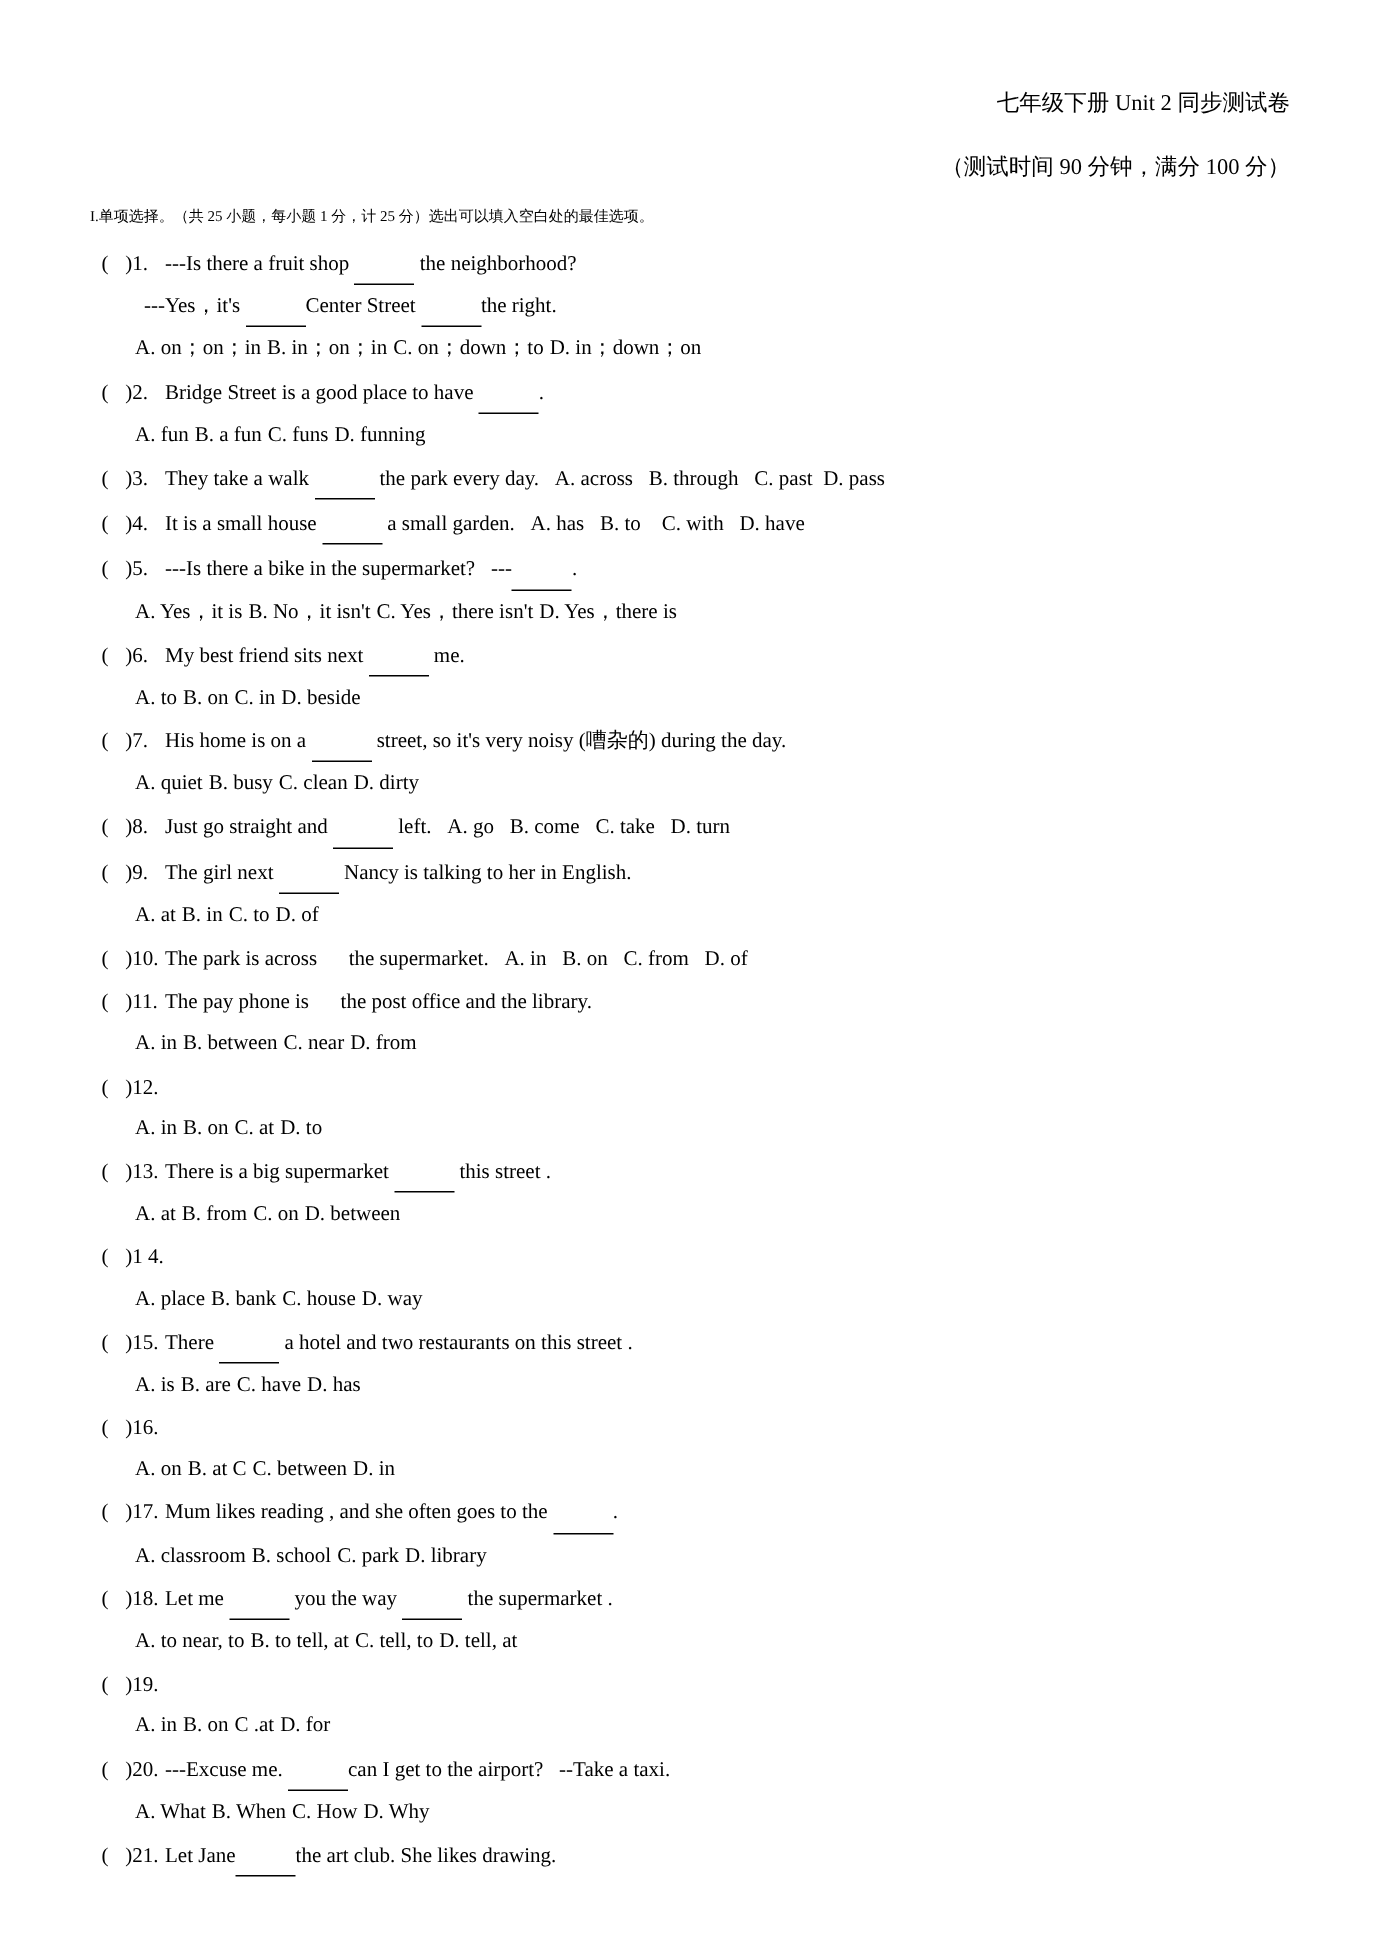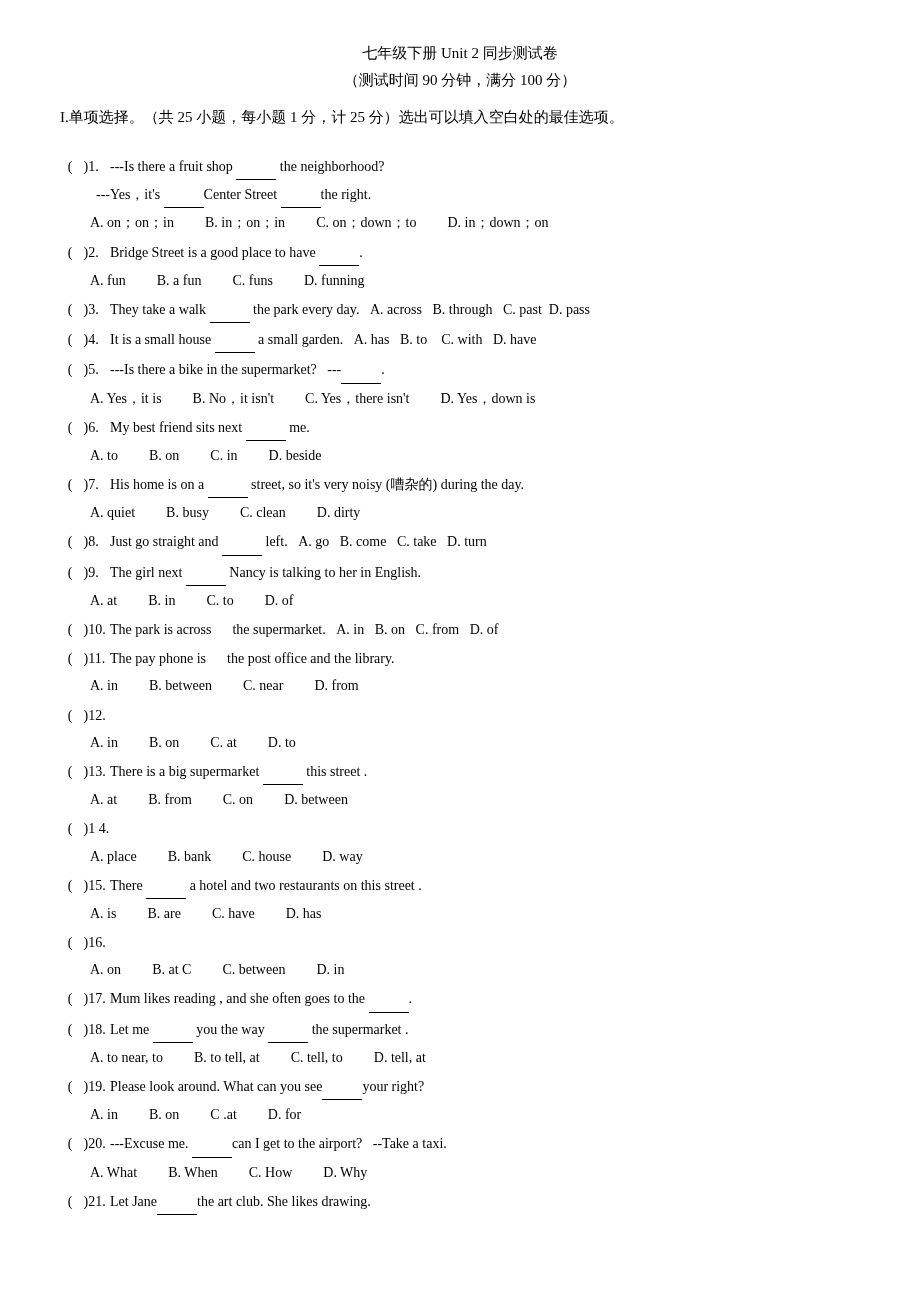--- a/index.html
+++ b/index.html
@@ -16,43 +16,44 @@
       min-height: 1302px;
       padding: 40px 60px;
       line-height: 1.8;
     }
     .title-section {
       text-align: center;
       margin-bottom: 10px;
     }
     .title-line {
       display: block;
-      text-align: center;
+      text-align: right;
       font-size: 15px;
+      margin-top: 16px;
     }
     .section-header {
-      font-size: 15px;
-      margin-bottom: 23px;
+      font-size: 10px;
+      margin-bottom: 10px;
     }
     .question-block {
       margin-bottom: 4px;
     }
     .question-row {
       display: flex;
       align-items: baseline;
       flex-wrap: wrap;
       margin-bottom: 2px;
     }
     .options-row {
       display: flex;
       align-items: baseline;
       flex-wrap: wrap;
       margin-left: 30px;
       margin-bottom: 4px;
-      gap: 31px;
+      gap: 4px;
     }
     .option {
       white-space: nowrap;
     }
     .paren {
       display: inline-block;
       width: 20px;
       text-align: center;
     }
     .q-num {
@@ -127,21 +128,21 @@
   <div class="question-block">
     <div class="question-row">
       <span class="paren">(</span>
       <span class="q-num">&nbsp;)5.</span>
       <span>---Is there a bike in the supermarket?&nbsp;&nbsp;&nbsp;---<span class="blank">&nbsp;&nbsp;&nbsp;&nbsp;&nbsp;</span>.</span>
     </div>
     <div class="options-row">
       <span class="option">A. Yes，it is</span>
       <span class="option">B. No，it isn't</span>
       <span class="option">C. Yes，there isn't</span>
-      <span class="option">D. Yes，down is</span>
+      <span class="option">D. Yes，there is</span>
     </div>
   </div>
 
   <div class="question-block">
     <div class="question-row">
       <span class="paren">(</span>
       <span class="q-num">&nbsp;)6.</span>
       <span>My best friend sits next <span class="blank">&nbsp;&nbsp;&nbsp;&nbsp;&nbsp;</span> me.</span>
     </div>
     <div class="options-row">
@@ -276,41 +277,46 @@
       <span class="option">D. in</span>
     </div>
   </div>
 
   <div class="question-block">
     <div class="question-row">
       <span class="paren">(</span>
       <span class="q-num">&nbsp;)17.</span>
       <span>Mum likes reading , and she often goes to the <span class="blank">&nbsp;&nbsp;&nbsp;&nbsp;&nbsp;</span>.</span>
     </div>
+    <div class="options-row">
+      <span class="option">A. classroom</span>
+      <span class="option">B. school</span>
+      <span class="option">C. park</span>
+      <span class="option">D. library</span>
+    </div>
   </div>
 
   <div class="question-block">
     <div class="question-row">
       <span class="paren">(</span>
       <span class="q-num">&nbsp;)18.</span>
       <span>Let me <span class="blank">&nbsp;&nbsp;&nbsp;&nbsp;&nbsp;</span> you the way <span class="blank">&nbsp;&nbsp;&nbsp;&nbsp;&nbsp;</span> the supermarket .</span>
     </div>
     <div class="options-row">
       <span class="option">A. to near, to</span>
       <span class="option">B. to tell, at</span>
       <span class="option">C. tell, to</span>
       <span class="option">D. tell, at</span>
     </div>
   </div>
 
   <div class="question-block">
     <div class="question-row">
       <span class="paren">(</span>
       <span class="q-num">&nbsp;)19.</span>
-      <span>Please look around. What can you see<span class="blank">&nbsp;&nbsp;&nbsp;</span>your right?</span>
     </div>
     <div class="options-row">
       <span class="option">A. in</span>
       <span class="option">B. on</span>
       <span class="option">C .at</span>
       <span class="option">D. for</span>
     </div>
   </div>
 
   <div class="question-block">

